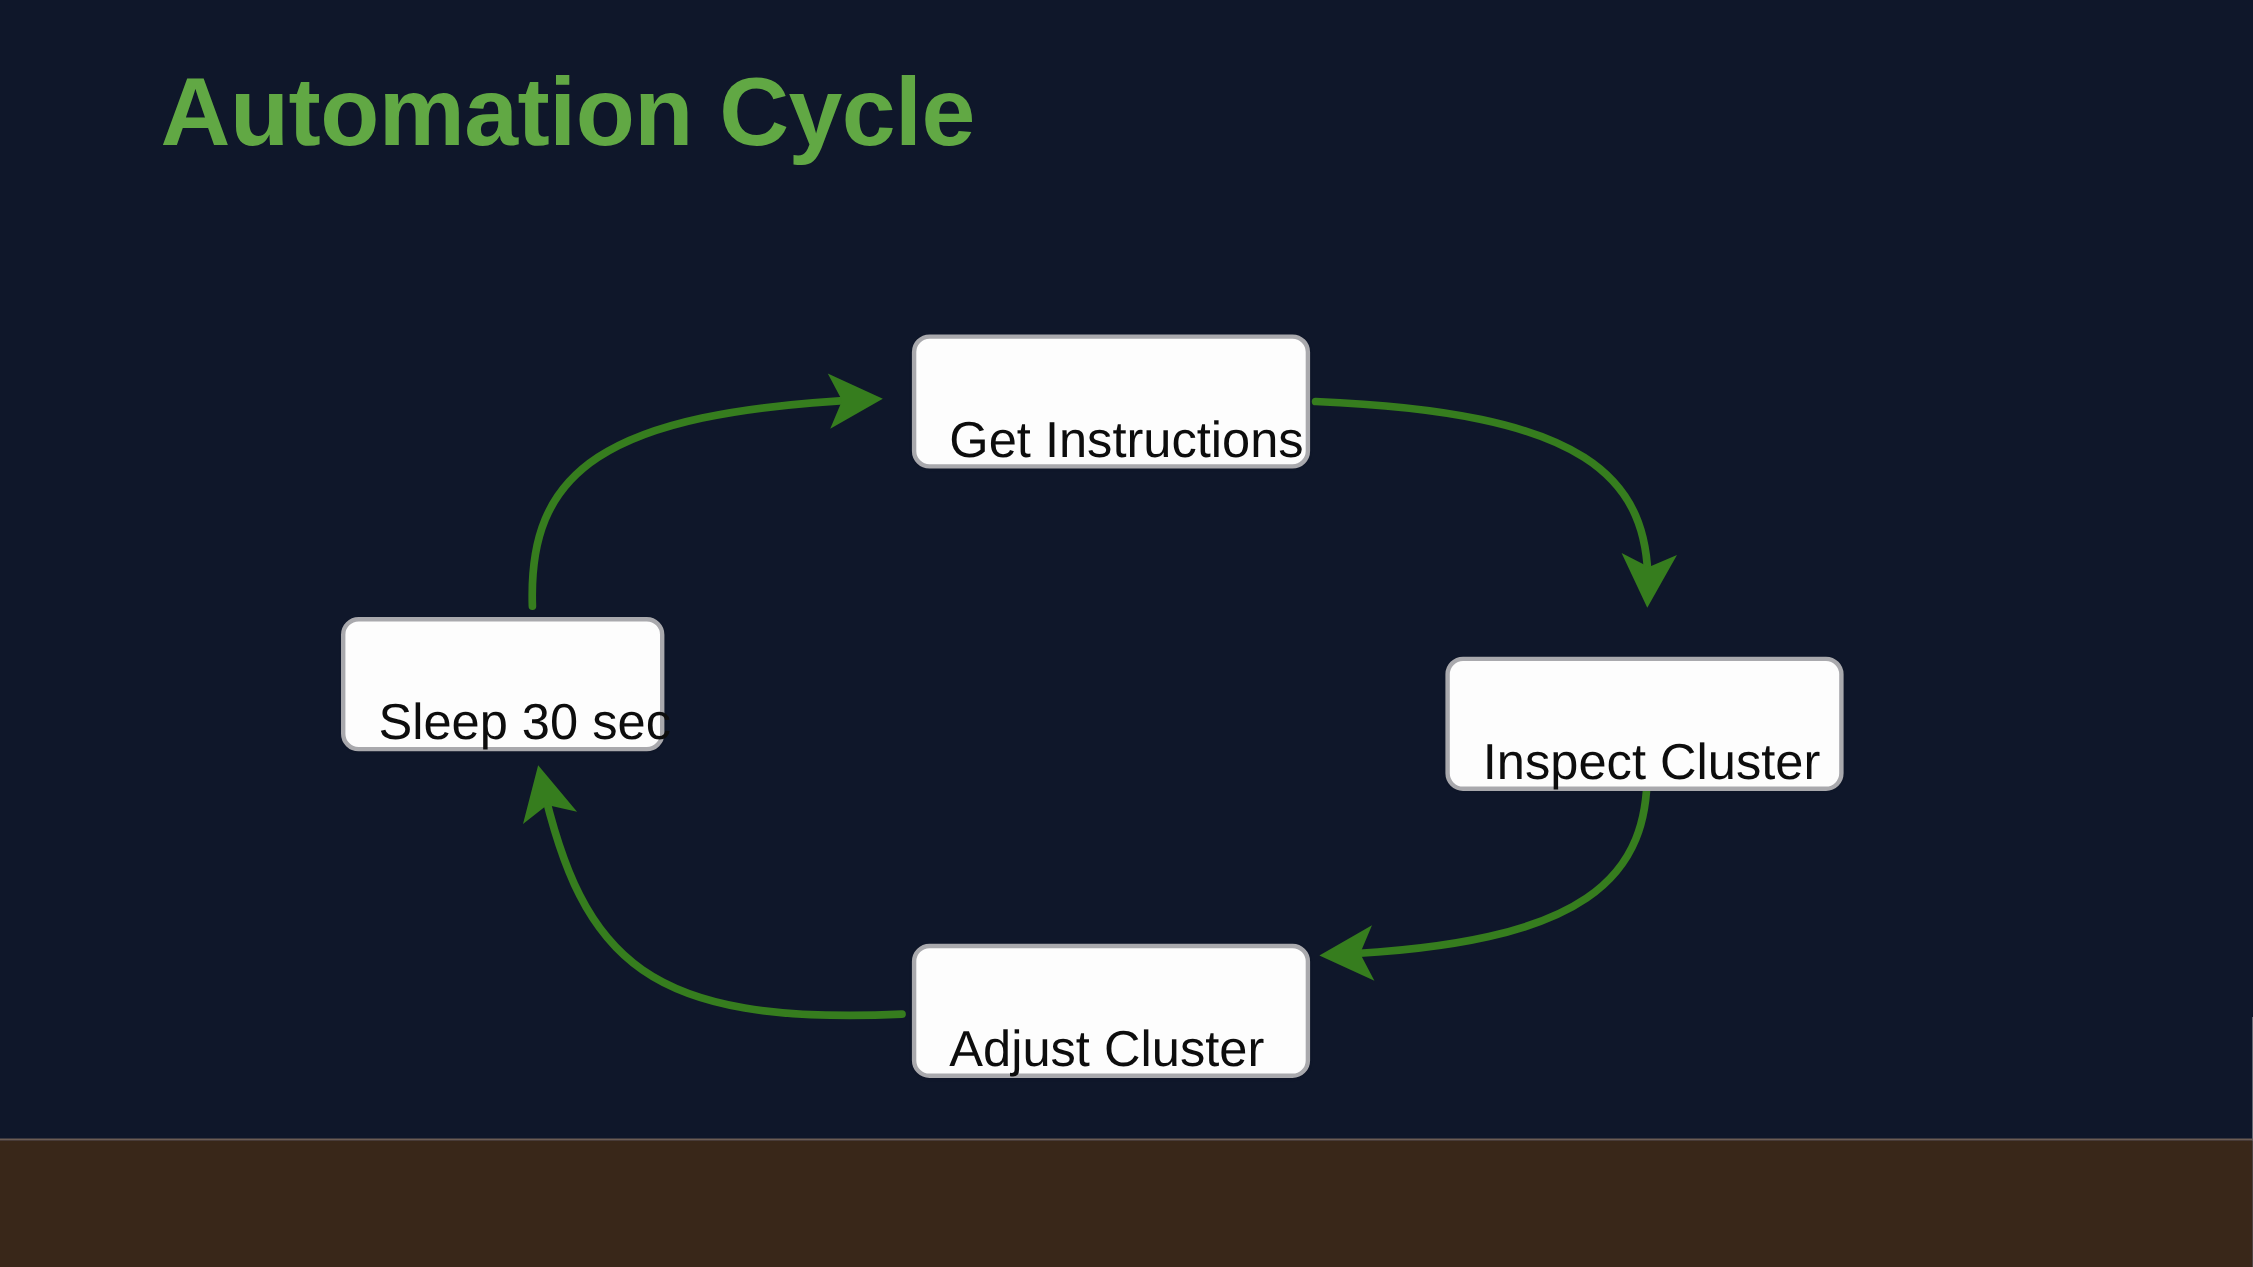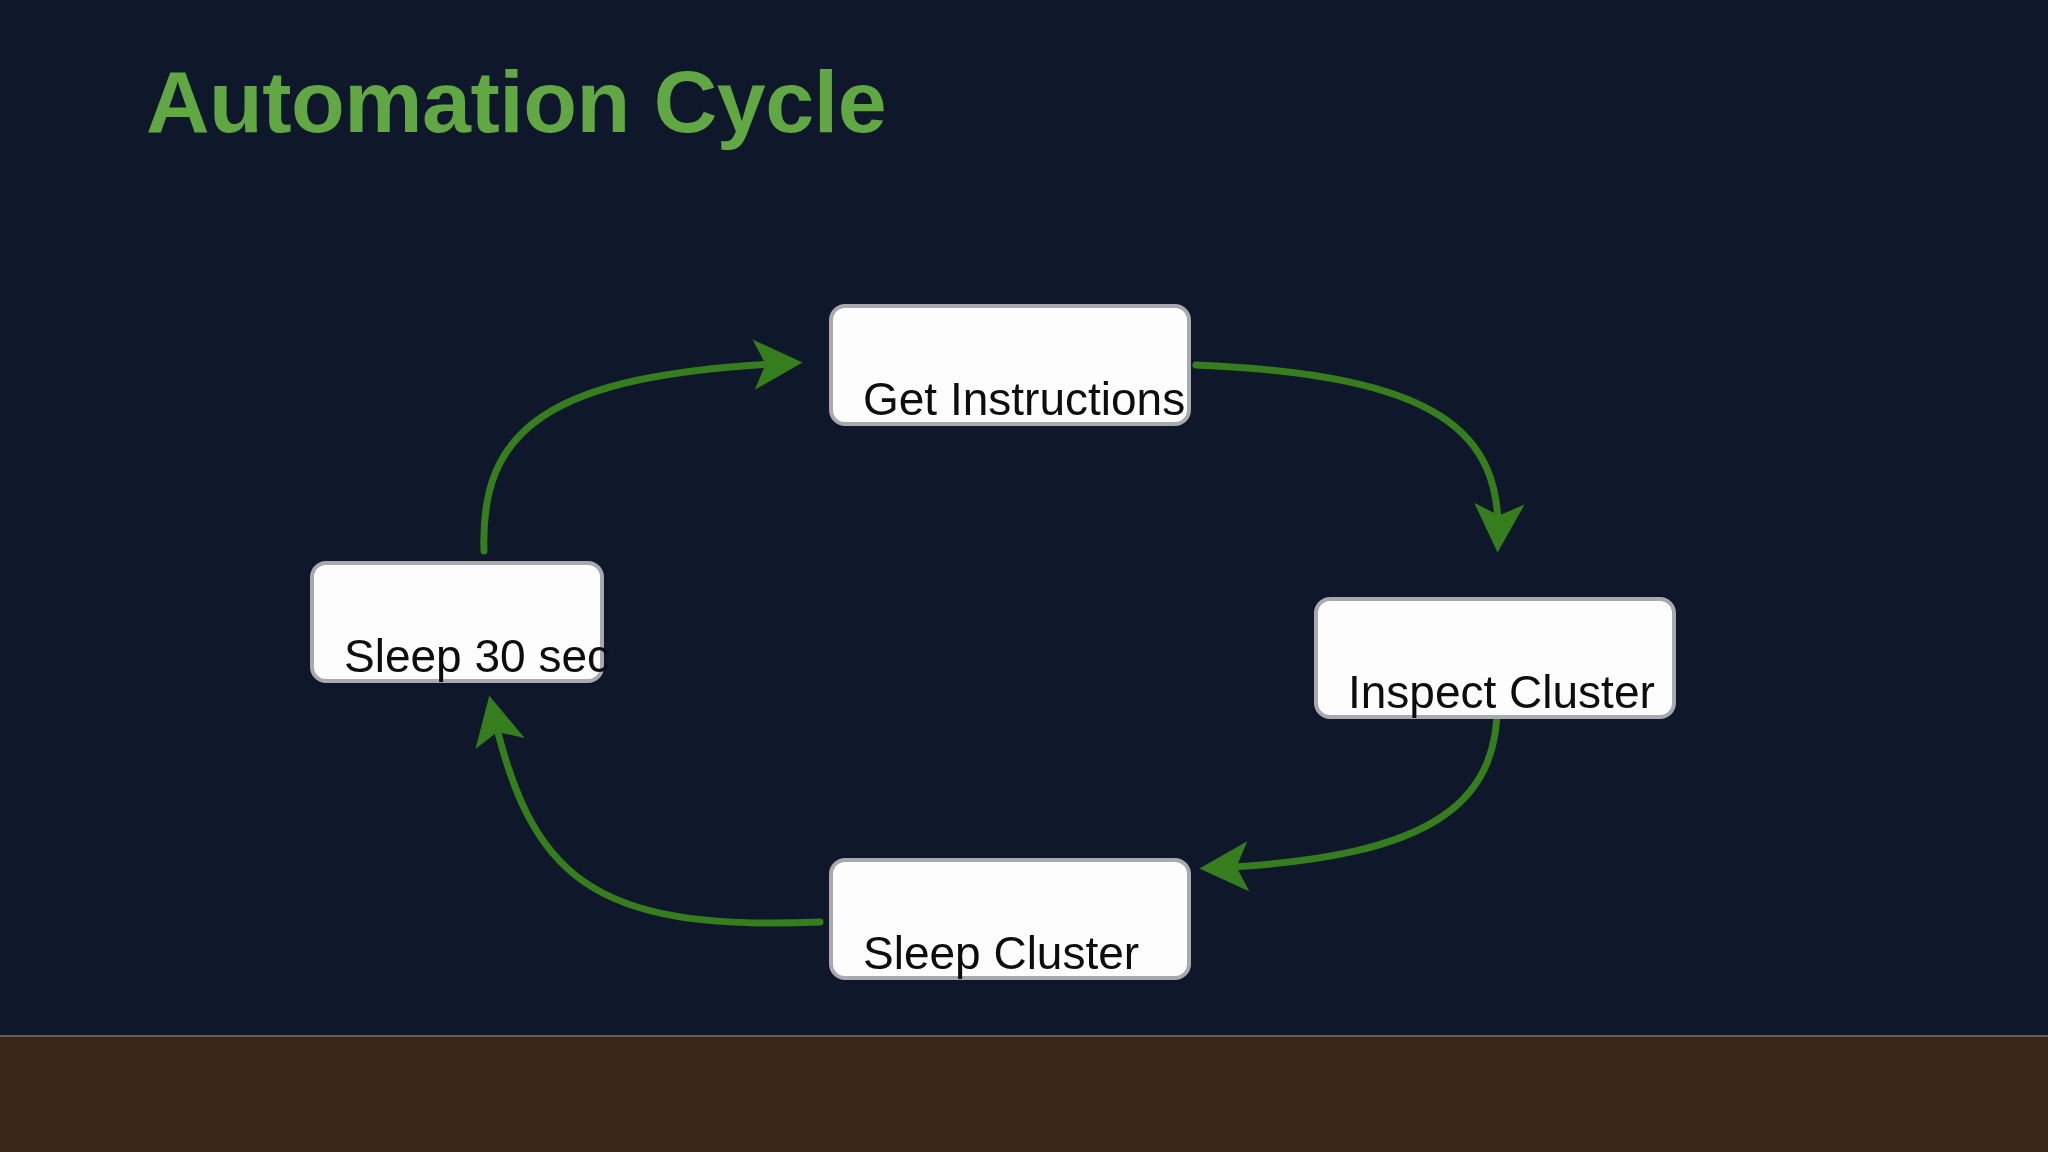--- a/index.html
+++ b/index.html
@@ -184,21 +184,21 @@
 
     <div class="node" id="node-get-instructions">
       <span class="node-label">Get Instructions</span>
     </div>
 
     <div class="node" id="node-inspect-cluster">
       <span class="node-label">Inspect Cluster</span>
     </div>
 
     <div class="node" id="node-adjust-cluster">
-      <span class="node-label">Sleep Cluster</span>
+      <span class="node-label">Adjust Cluster</span>
     </div>
 
     <div class="node" id="node-sleep">
       <span class="node-label">Sleep 30 sec</span>
     </div>
 
   </div>
 
   <div class="footer-top-line"></div>
   <div class="footer"></div>

